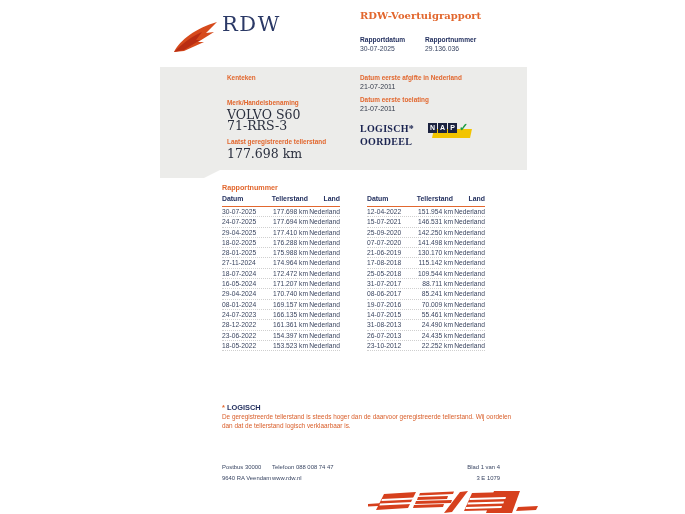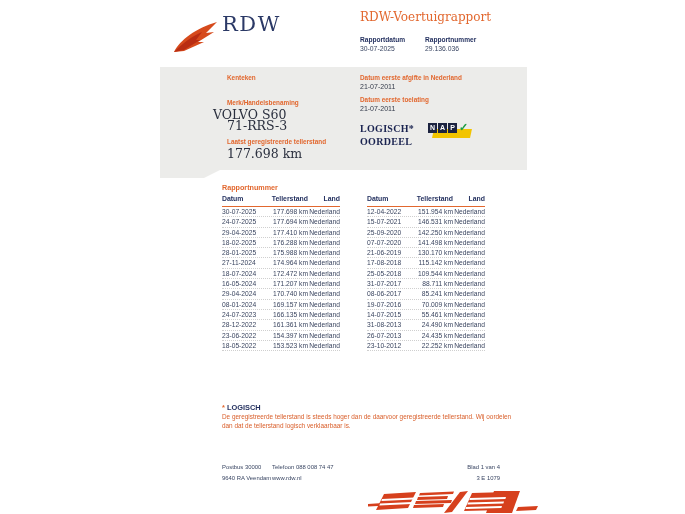--- a/index.html
+++ b/index.html
@@ -5,22 +5,22 @@
   html,body{margin:0;padding:0;background:#ffffff;}
   .page{position:relative;width:685px;height:514px;background:#ffffff;overflow:hidden;
         font-family:"Liberation Sans",sans-serif;color:#2e3a5c;}
   .abs{position:absolute;}
 
   
   .logo-wrap{left:172px;top:12px;width:130px;height:40px;}
   .logo-svg{position:absolute;left:0;top:8px;}
   .logo-text{position:absolute;left:50px;top:0;font-family:"DejaVu Serif",serif;
              font-size:21px;letter-spacing:1.5px;color:#2b3966;font-weight:500;}
-  .doc-title{left:360px;top:10px;font-family:"DejaVu Serif",serif;font-weight:normal;
-             font-size:12px;color:#e2672e;}
+  .doc-title{left:360px;top:10px;font-family:"DejaVu Serif",serif;font-weight:bold;
+             font-size:10px;color:#e2672e;}
   .hdr-label{font-size:6.6px;font-weight:bold;color:#1f2c5c;}
   .hdr-value{font-size:6.8px;color:#3a4663;}
   .rd-label{left:360px;top:36px;} .rd-value{left:360px;top:45px;}
   .rn-label{left:425px;top:36px;} .rn-value{left:425px;top:45px;}
 
   
   .panel{left:160px;top:67px;width:367px;height:103px;background:#eceseb;background:#ececea;}
   .panel-notch{left:160px;top:170px;width:60px;height:8px;background:#ececea;
                clip-path:polygon(0 0,60px 0,44px 8px,0 8px);}
   .fld-label{font-size:6.4px;font-weight:bold;color:#e2672e;}
@@ -78,21 +78,21 @@
   <div class="abs hdr-value rd-value">30-07-2025</div>
   <div class="abs hdr-label rn-label">Rapportnummer</div>
   <div class="abs hdr-value rn-value">29.136.036</div>
 
   <div class="abs panel"></div>
   <div class="abs panel-notch"></div>
 
   <div class="abs fld-label" style="left:227px;top:74px;">Kenteken</div>
   <div class="abs serif-val" style="left:227px;top:82px;margin-top:36px;">71-RRS-3</div>
   <div class="abs fld-label" style="left:227px;top:99px;">Merk/Handelsbenaming</div>
-  <div class="abs serif-val" style="left:213px;top:107px;">VOLVO S60</div>
+  <div class="abs serif-val" style="left:227px;top:107px;">VOLVO S60</div>
   <div class="abs fld-label" style="left:227px;top:138px;">Laatst geregistreerde tellerstand</div>
   <div class="abs serif-val" style="left:227px;top:146px;">177.698 km</div>
 
   <div class="abs fld-label" style="left:360px;top:74px;">Datum eerste afgifte in Nederland</div>
   <div class="abs fld-value" style="left:360px;top:83px;">21-07-2011</div>
   <div class="abs fld-label" style="left:360px;top:96px;">Datum eerste toelating</div>
   <div class="abs fld-value" style="left:360px;top:105px;">21-07-2011</div>
 
   <div class="abs verdict" style="left:360px;top:122px;font-family:Liberation Serif, serif;">
     <div>LOGISCH*</div>

